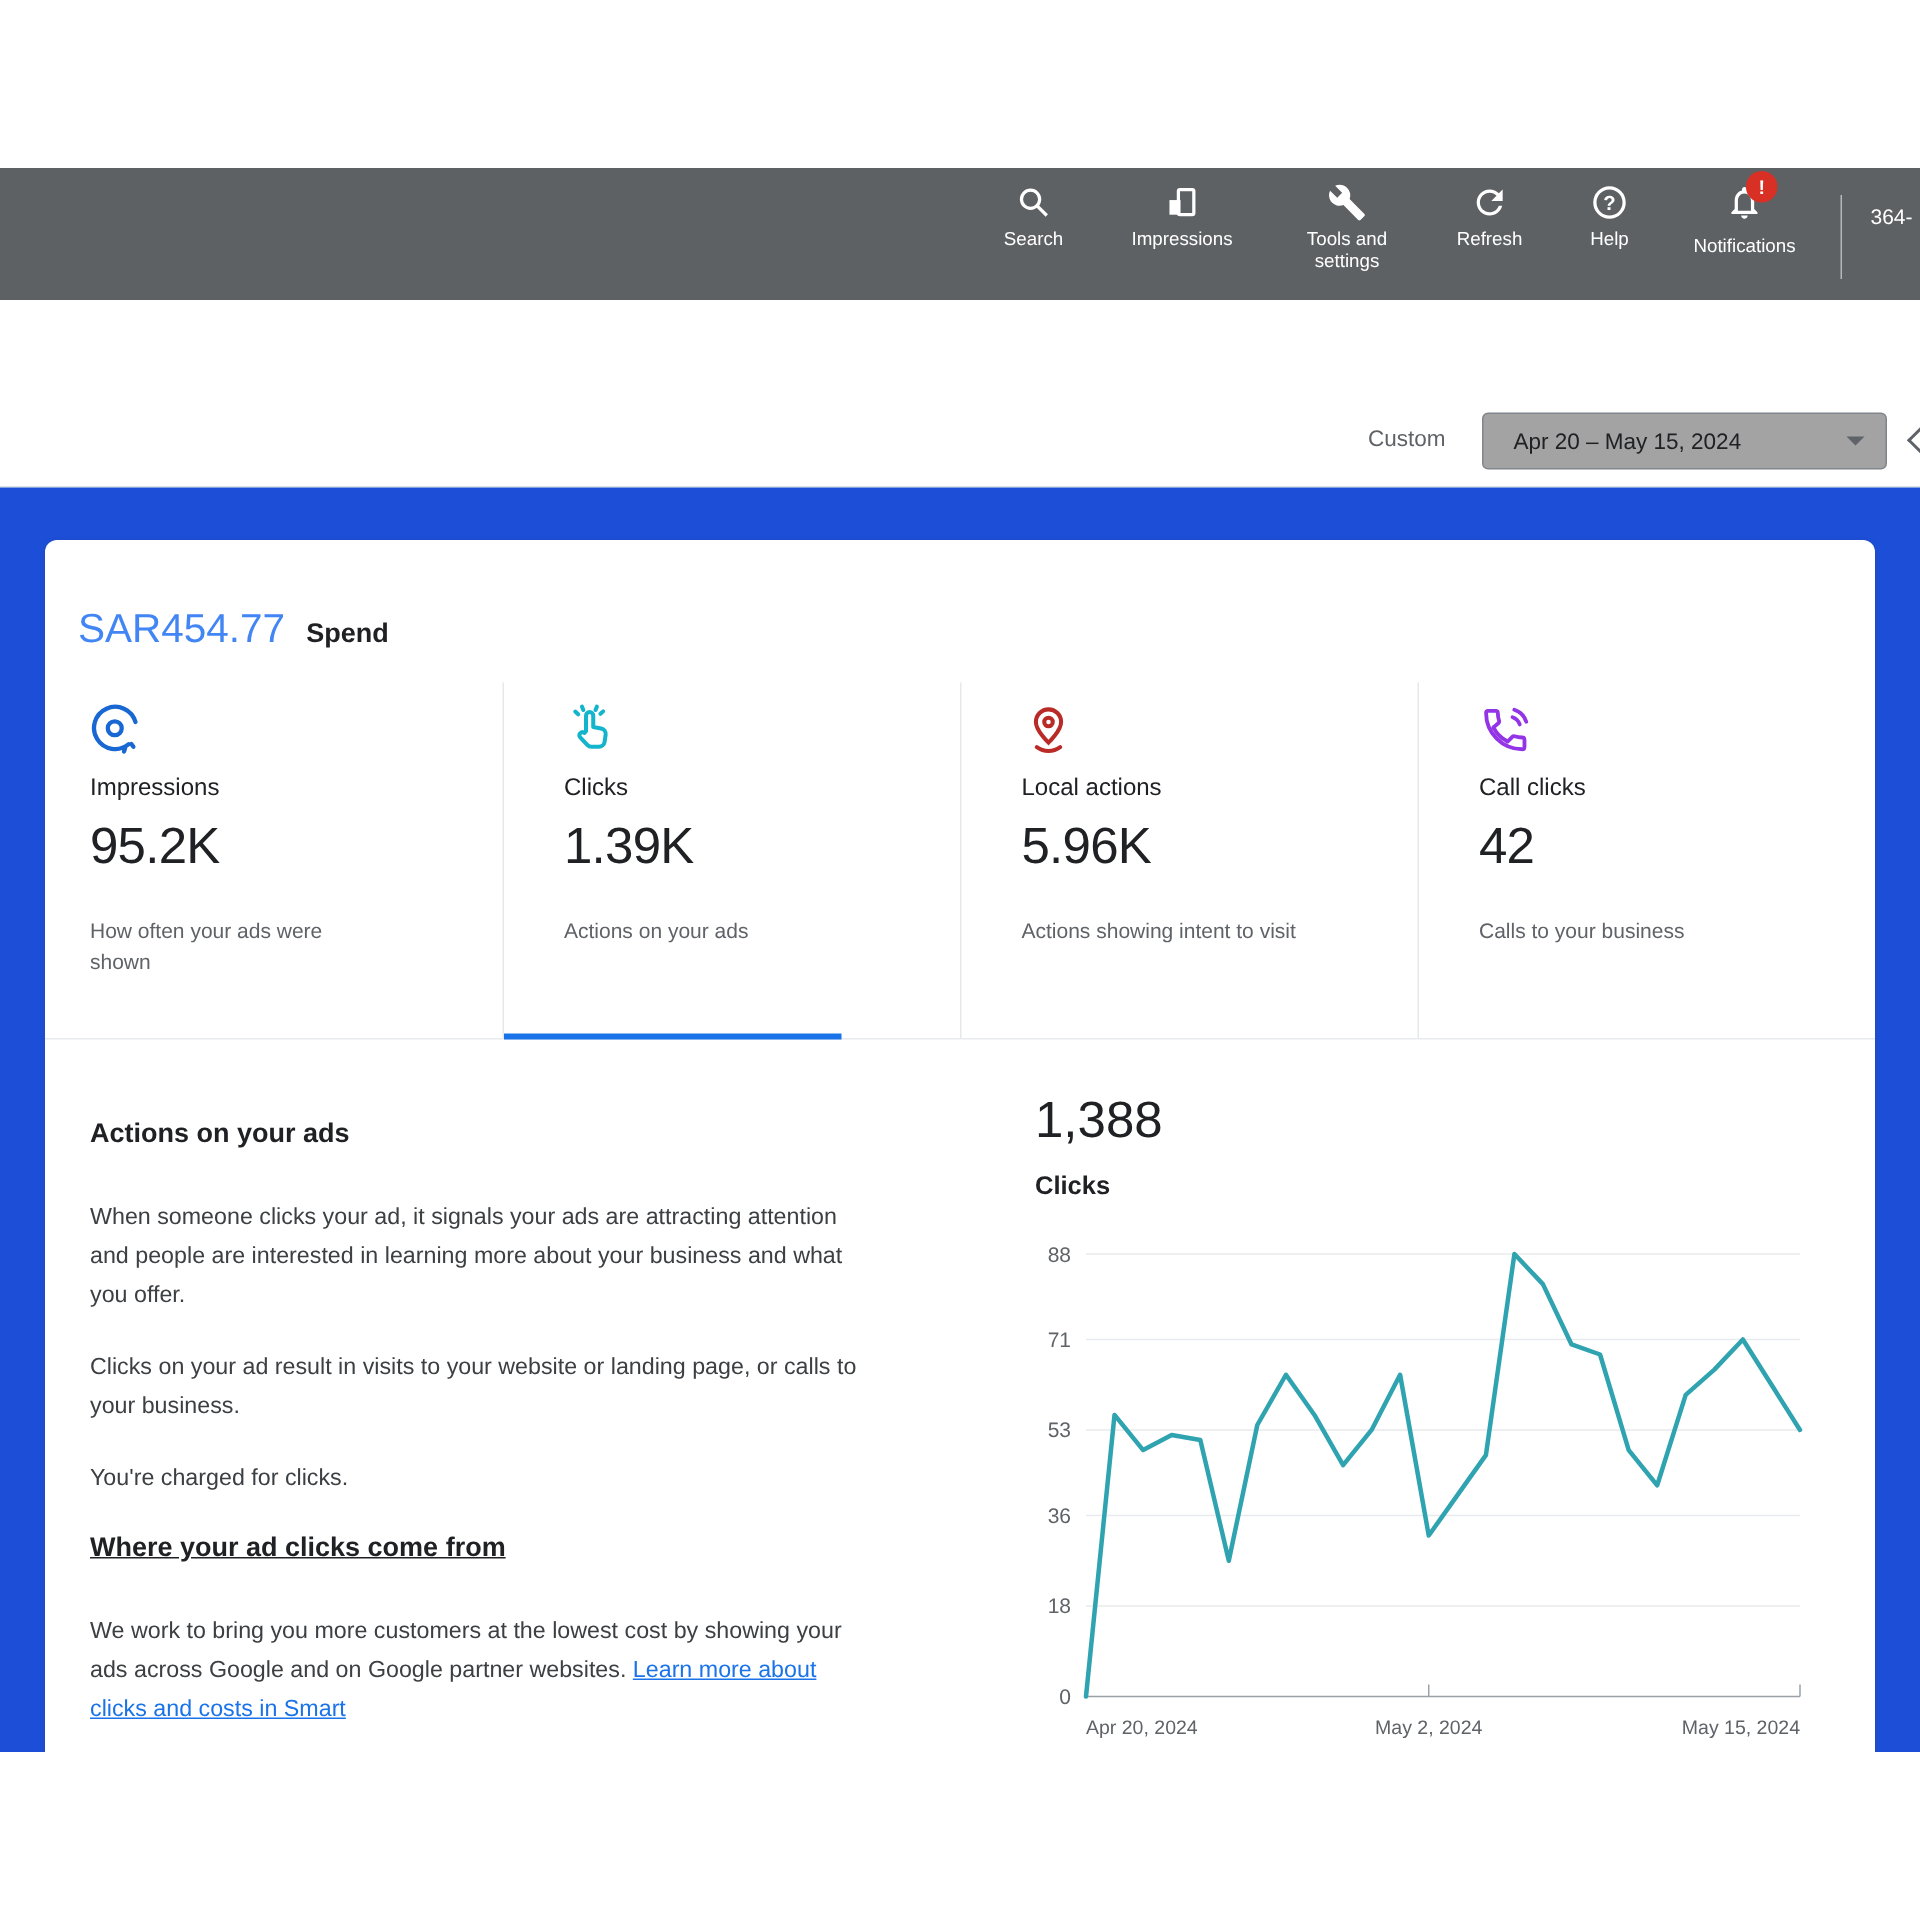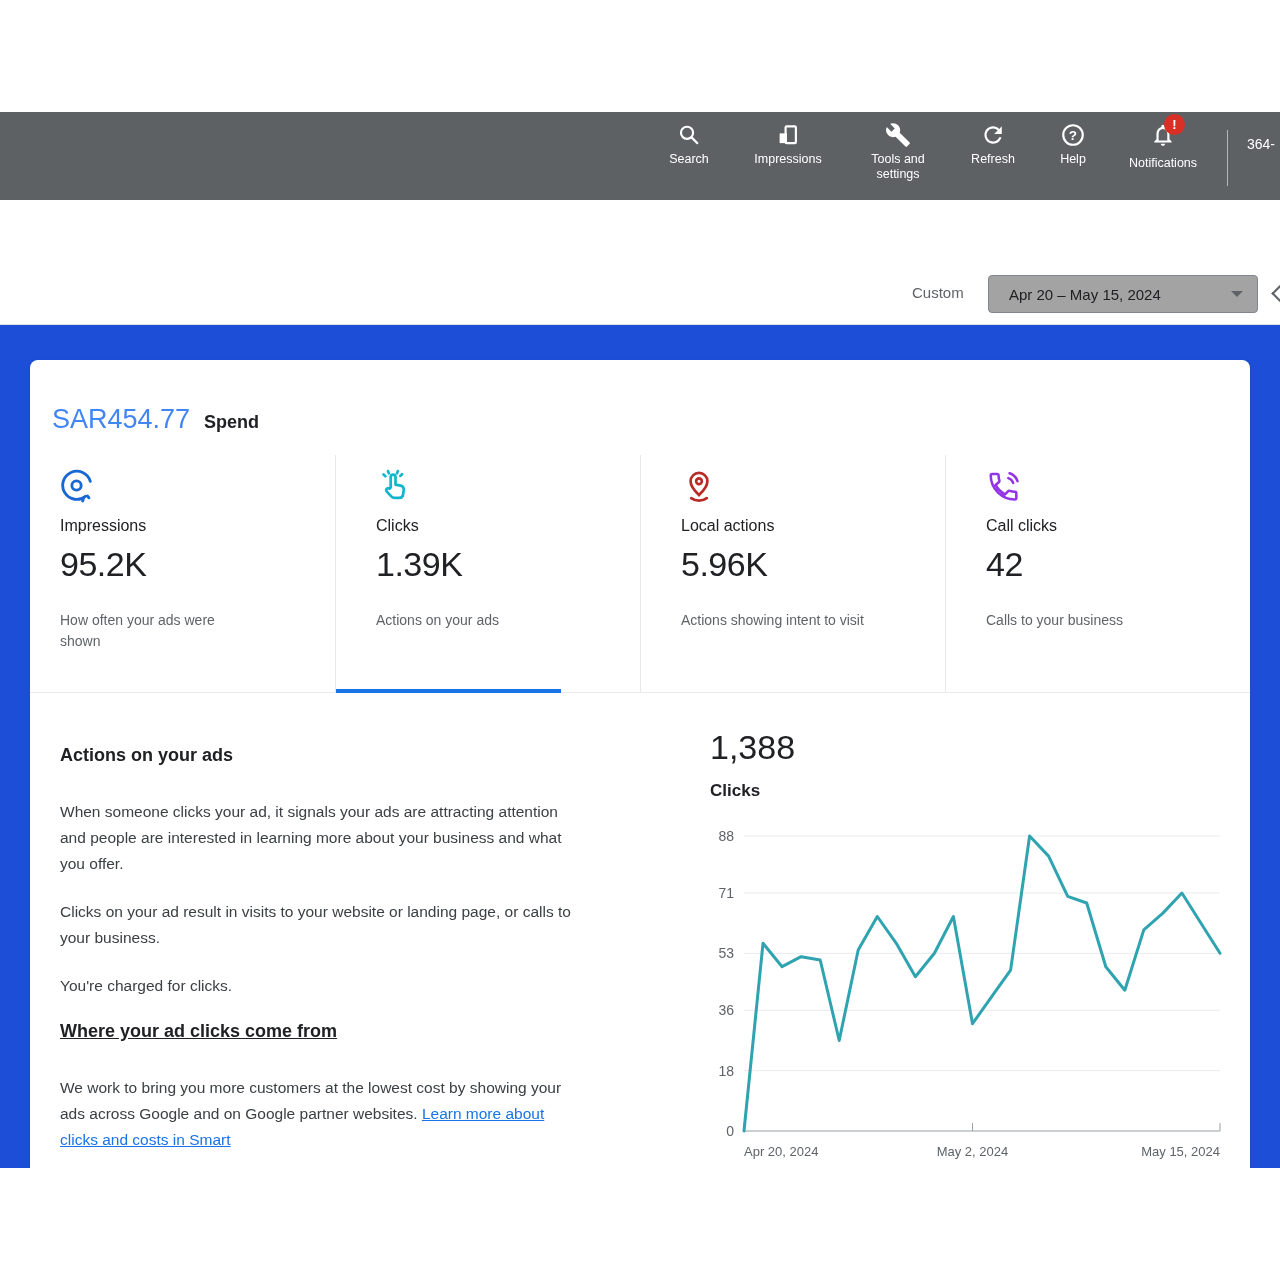--- a/index.html
+++ b/index.html
@@ -60,21 +60,21 @@
   .sel-underline{position:absolute;left:0;bottom:-1px;width:225px;height:4px;background:#1a73e8;}
 
   
   #textcol{position:absolute;left:30px;top:385px;width:525px;}
   #textcol h3{font-size:18px;font-weight:700;color:#202124;margin:0 0 33px 0;}
   #textcol h3.second{margin-top:20px;text-decoration:underline;}
   #textcol p{font-size:15.5px;color:#3c4043;line-height:26px;margin:0 0 22px 0;}
   #textcol a{color:#1a73e8;text-decoration:underline;cursor:pointer;}
 
   
-  #chartblock{position:absolute;left:660px;top:368px;width:550px;margin-left:20px;}
+  #chartblock{position:absolute;left:660px;top:368px;width:550px;}
   .chart-total{font-size:34px;color:#202124;}
   .chart-total-label{font-size:17px;font-weight:700;color:#202124;margin-top:14px;}
   #clicks-chart{margin-top:22px;display:block;}
   #clicks-chart .ytick{font-size:14px;fill:#5f6368;}
   #clicks-chart .xtick{font-size:13px;fill:#5f6368;}
 </style>
 </head>
 <body>
 
 <div id="stage">

